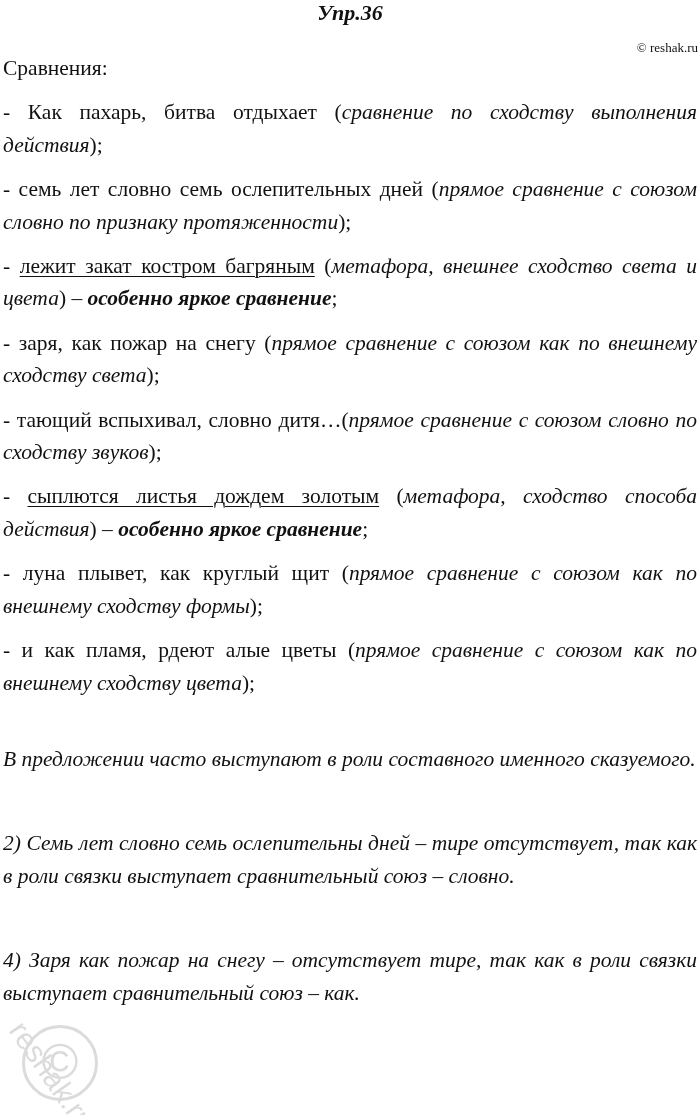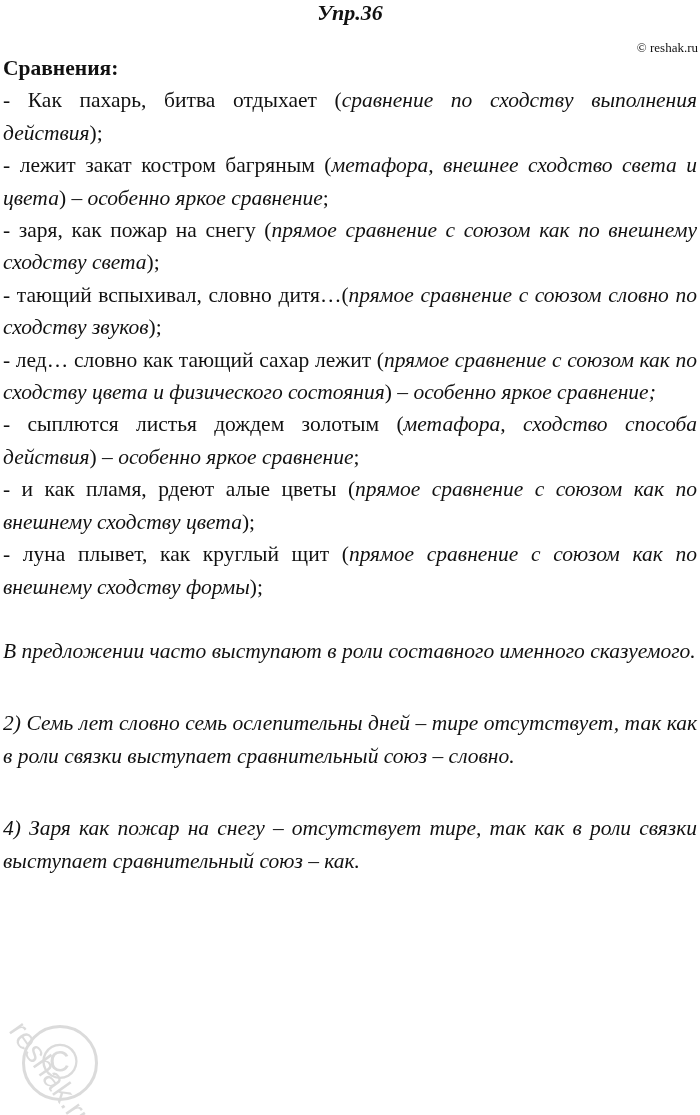--- a/index.html
+++ b/index.html
@@ -12,25 +12,25 @@
     position: absolute; top: 0px; left: 0; width: 700px; text-align: center;
     font-weight: bold; font-style: italic; font-size: 22px; line-height: 26px;
   }
   .copyright {
     position: absolute; top: 0px; right: 2px; font-size: 13px; line-height: 24px; margin-top: 36px;
   }
   .content {
     position: absolute; top: 52px; left: 3px; width: 694px;
     font-size: 21.5px; line-height: 32.4px;
   }
-  .heading { font-weight: bold; }
-  .item, .para { text-align: justify; }
+  .heading { font-weight: normal; }
+  .item, .para { text-align: justify; margin-top: 12px; }
   .i { font-style: italic; }
-  .b { font-weight: normal; }
-  .u { text-decoration-thickness: 1px; text-underline-offset: 3px; }
+  .b { font-weight: bold; }
+  .u { text-decoration: underline; text-decoration-thickness: 1px; text-underline-offset: 3px; }
   .gap { height: 32px; }
   .gap-lg { height: 40px; }
   .watermark {
     position: absolute; left: 10px; top: 975px; width: 150px; height: 140px;
     pointer-events: none; opacity: 0.35;
   }
   .wm-circle {
     position: absolute; left: 12px; top: 50px; width: 70px; height: 70px;
     border: 3px solid #999; border-radius: 50%;
     font-family: "Liberation Sans", sans-serif; font-size: 50px; color: #999;
@@ -48,27 +48,27 @@
 <div class="header">
   <div class="title">Упр.36</div>
   <div class="copyright">© reshak.ru</div>
 </div>
 
 <div class="content">
   <div class="heading">Сравнения:</div>
 
   <div id="items">
       <div class="item"><span>- </span><span>Как пахарь, битва отдыхает</span><span> (</span><span class="i">сравнение по сходству выполнения действия</span><span>);</span></div>
+      <div class="item"><span>- </span><span>семь лет словно семь ослепительных дней</span><span> (</span><span class="i">прямое сравнение с союзом словно по признаку протяженности</span><span>);</span></div>
       <div class="item"><span>- </span><span class="u">лежит закат костром багряным</span><span> (</span><span class="i">метафора, внешнее сходство света и цвета</span><span>) – </span><span class="b i">особенно яркое сравнение</span><span>;</span></div>
       <div class="item"><span>- </span><span>заря, как пожар на снегу</span><span> (</span><span class="i">прямое сравнение с союзом как по внешнему сходству света</span><span>);</span></div>
       <div class="item"><span>- </span><span>тающий вспыхивал, словно дитя…</span><span>(</span><span class="i">прямое сравнение с союзом словно по сходству звуков</span><span>);</span></div>
-      <div class="item"><span>- </span><span class="u">лед… словно как тающий сахар лежит</span><span> (</span><span class="i">прямое сравнение с союзом как по сходству цвета и физического состояния</span><span>) – </span><span class="i">особенно яркое сравнение;</span></div>
       <div class="item"><span>- </span><span class="u">сыплются листья дождем золотым</span><span> (</span><span class="i">метафора, сходство способа действия</span><span>) – </span><span class="b i">особенно яркое сравнение</span><span>;</span></div>
+      <div class="item"><span>- </span><span>луна плывет, как круглый щит</span><span> (</span><span class="i">прямое сравнение с союзом как по внешнему сходству формы</span><span>);</span></div>
       <div class="item"><span>- </span><span>и как пламя, рдеют алые цветы</span><span> (</span><span class="i">прямое сравнение с союзом как по внешнему сходству цвета</span><span>);</span></div>
-      <div class="item"><span>- </span><span>луна плывет, как круглый щит</span><span> (</span><span class="i">прямое сравнение с союзом как по внешнему сходству формы</span><span>);</span></div>
     </div>
 
   <div class="gap"></div>
 
   <div class="para i">В предложении часто выступают в роли составного именного сказуемого.</div>
 
   <div class="gap-lg"></div>
   <div class="para i">2) Семь лет словно семь ослепительны дней – тире отсутствует, так как в роли связки выступает сравнительный союз – словно.</div>
   <div class="gap-lg"></div>
   <div class="para i">4) Заря как пожар на снегу – отсутствует тире, так как в роли связки выступает сравнительный союз – как.</div>

